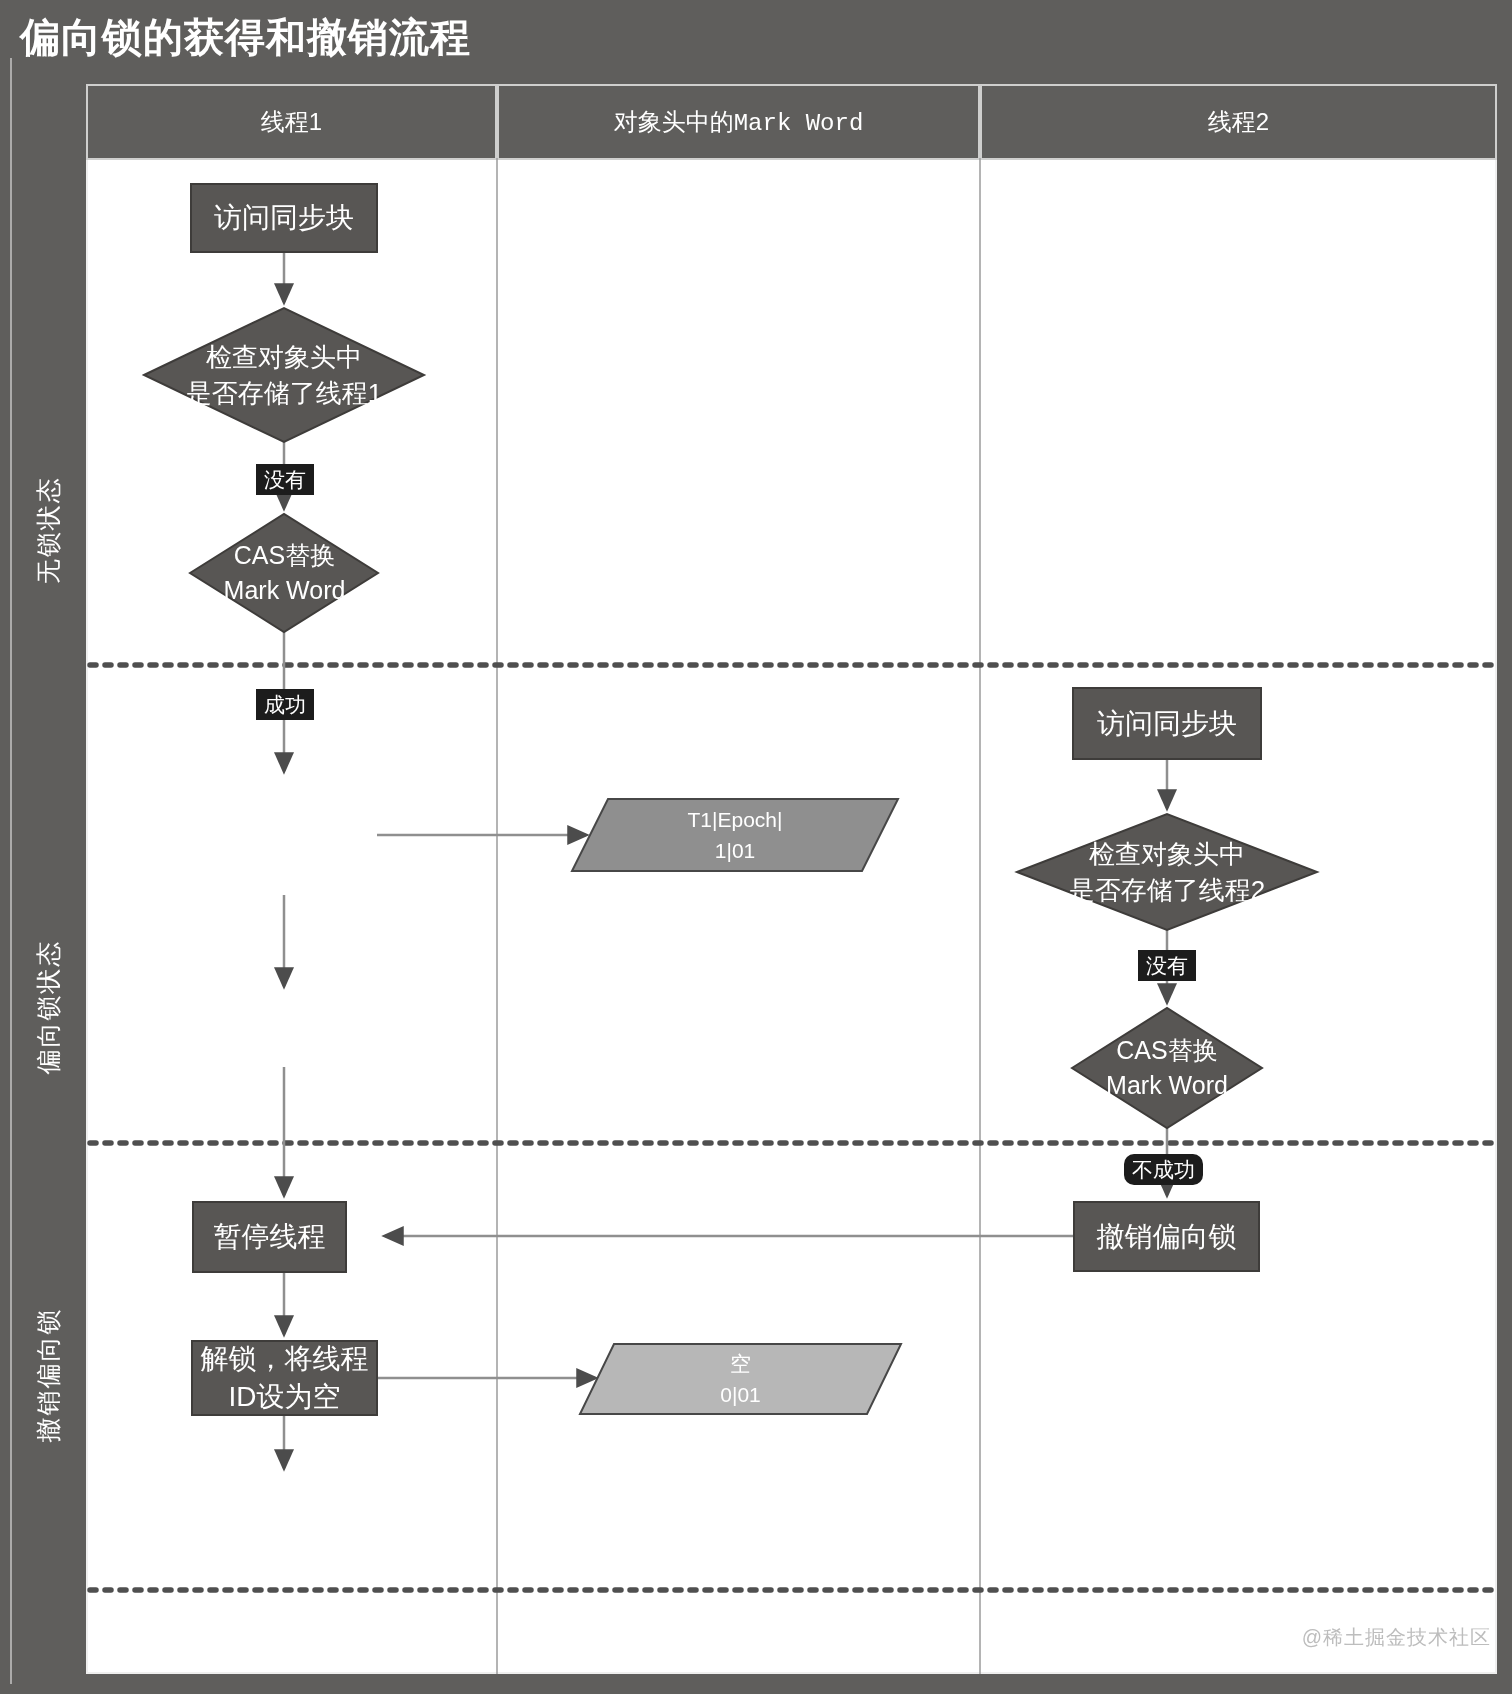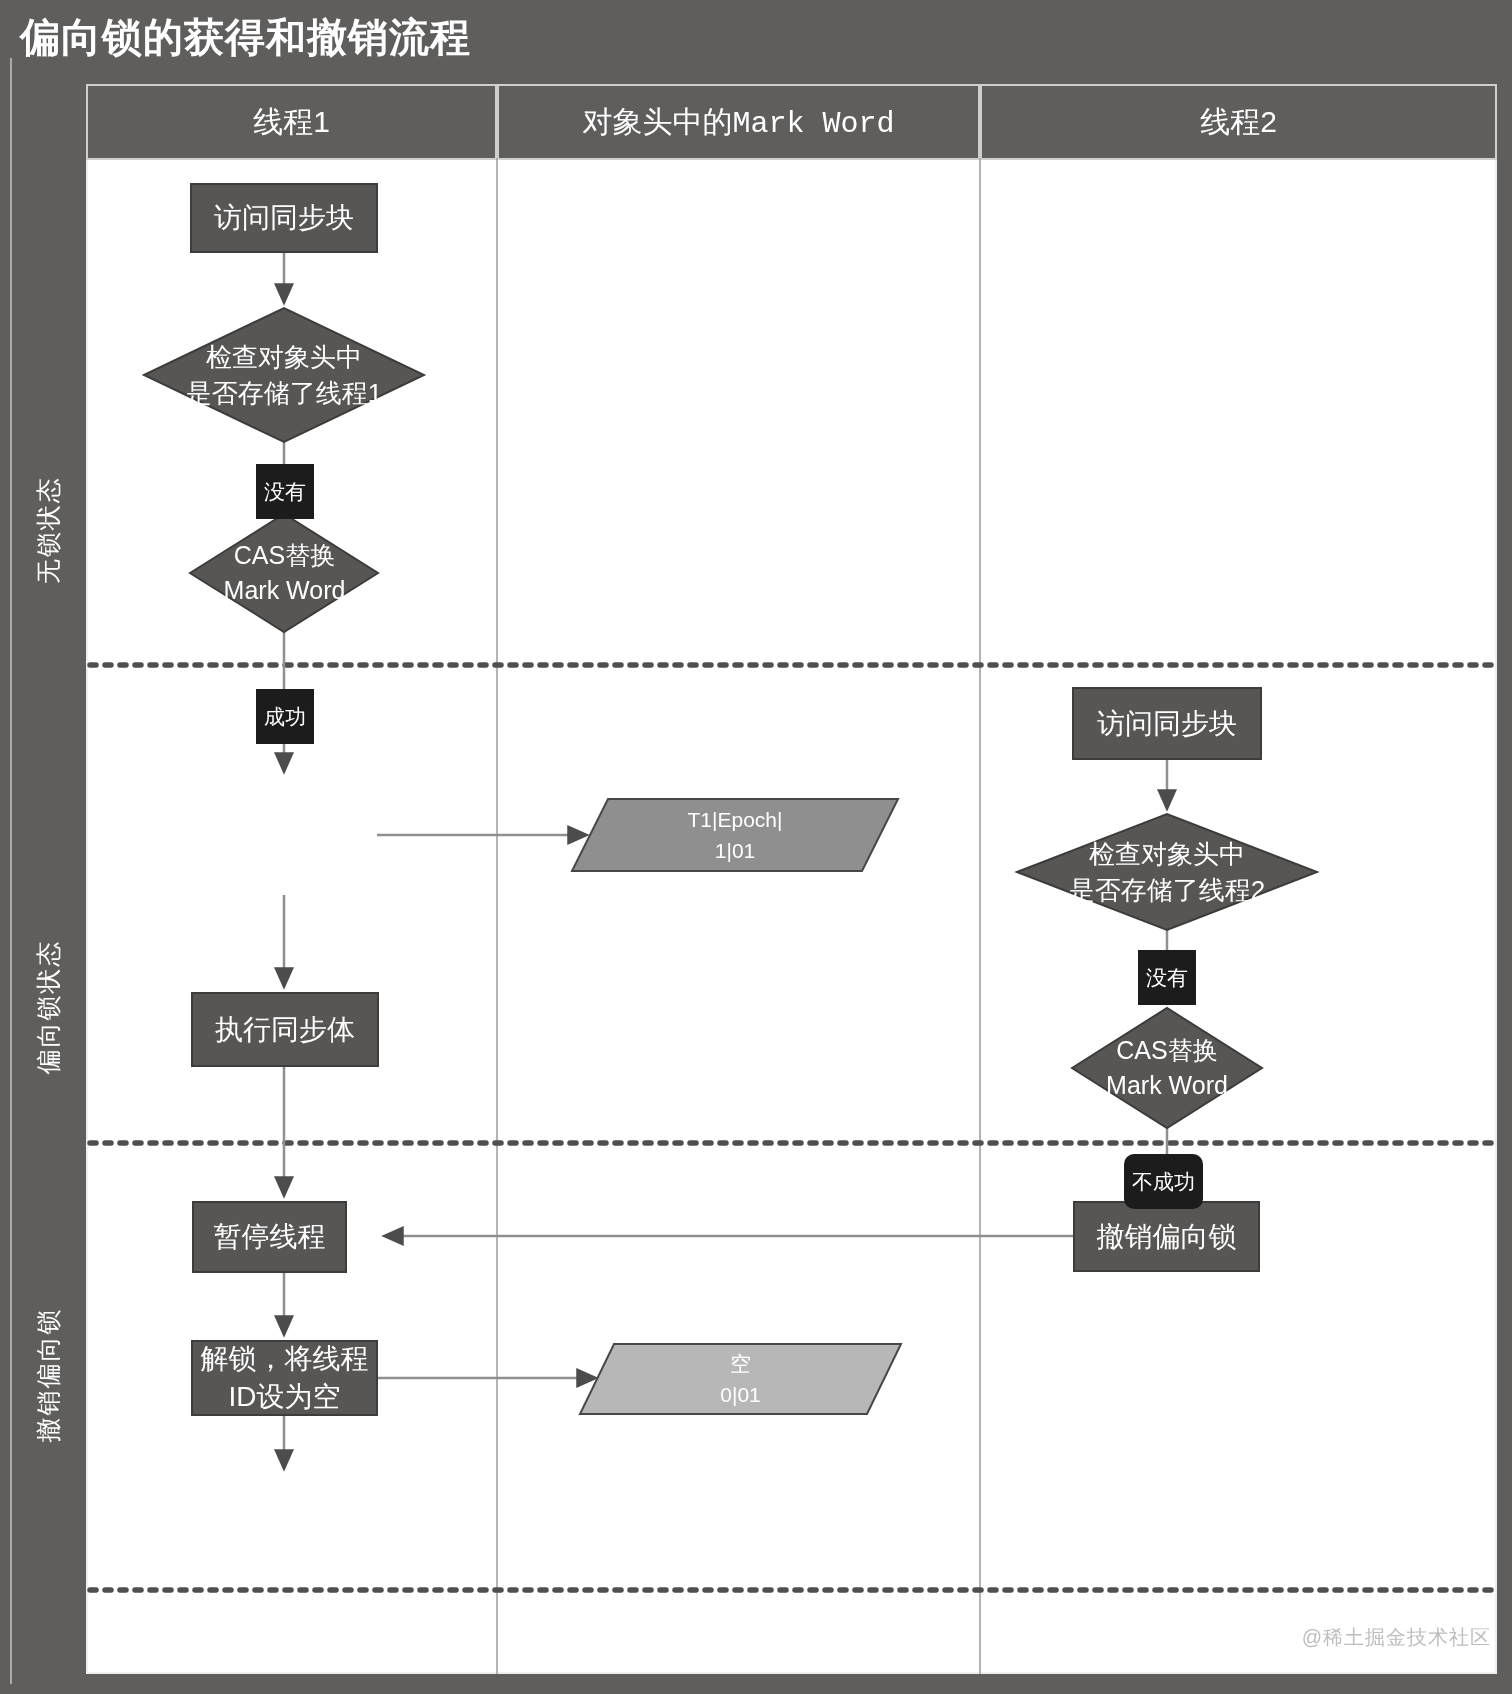--- a/index.html
+++ b/index.html
@@ -17,21 +17,21 @@
   }
   #inner-hairline{left:10px;top:58px;width:2px;height:1626px;background:rgba(235,235,235,.55);z-index:1;}
   #body-bg{
     left:86px;top:158px;width:1411px;height:1516px;background:#ffffff;
     border:2px solid rgba(235,235,235,.8);box-sizing:border-box;z-index:1;
   }
   .hdr-cell{
     top:84px;height:76px;box-sizing:border-box;
     border:2px solid rgba(235,235,235,.8);
     display:flex;align-items:center;justify-content:center;
-    color:var(--text_light,#fff);font-size:30px;z-index:2;background:var(--frame_bg,#5f5e5c);
+    color:var(--text_light,#fff);font-size:24px;z-index:2;background:var(--frame_bg,#5f5e5c);
   }
   .side-label{
     color:var(--text_light,#fff);font-size:25px;white-space:nowrap;z-index:6;
     transform:translate(-50%,-50%) rotate(-90deg);letter-spacing:2px;
   }
   
   #shapes{left:0;top:0;z-index:2;}
   .flowline{stroke:var(--arrow,#8f8f8f);stroke-width:2.5;fill:none;}
   .lane-div{stroke:#9b9b9b;stroke-width:1.5;}
   .dots{stroke:#4f4f4f;stroke-width:5.5;stroke-dasharray:6 9;stroke-linecap:round;}
@@ -45,21 +45,21 @@
     display:flex;align-items:center;justify-content:center;text-align:center;
     font-size:28px;line-height:1.35;white-space:pre-line;z-index:3;
   }
   .shape-text{
     display:flex;align-items:center;justify-content:center;text-align:center;
     color:var(--text_light,#fff);font-size:26px;line-height:1.4;white-space:pre-line;z-index:4;
   }
   .io-text{font-size:21px;line-height:1.5;}
   .branch-label{
     background:var(--label_bg,#1c1c1c);color:var(--text_light,#fff);
-    font-size:21px;line-height:1;padding:17px 8px;white-space:nowrap;z-index:5;
+    font-size:21px;line-height:1;padding:5px 8px;white-space:nowrap;z-index:5;
   }
   #watermark{
     right:21px;top:1624px;color:var(--watermark,#bdbdbd);font-size:20px;
     letter-spacing:1px;z-index:4;
   }
 </style>
 </head>
 <body>
 
 <div id="canvas">
@@ -123,21 +123,20 @@
     <polygon class="para2" points="614,1344 901,1344 867,1414 580,1414"></polygon>
   </svg>
 
   <div class="abs node" style="left:190px;top:183px;width:188px;height:70px;">访问同步块</div>
   <div class="abs shape-text" style="left:154px;top:318px;width:260px;height:114px;">检查对象头中
 是否存储了线程1</div>
   <div class="abs branch-label" style="left:256px;top:464px;">没有</div>
   <div class="abs shape-text" style="left:191px;top:514px;width:187px;height:118px;font-size:25px;">CAS替换
 Mark Word</div>
   <div class="abs branch-label" style="left:256px;top:689px;">成功</div>
-  <div class="abs node" style="left:191px;top:992px;width:188px;height:75px;">执行同步体</div>
   <div class="abs node" style="left:192px;top:1201px;width:155px;height:72px;">暂停线程</div>
   <div class="abs node" style="left:191px;top:1340px;width:187px;height:76px;">解锁，将线程
 ID设为空</div>
 
   <div class="abs shape-text io-text" style="left:572px;top:799px;width:326px;height:72px;">T1|Epoch|
 1|01</div>
   <div class="abs shape-text io-text" style="left:580px;top:1344px;width:321px;height:70px;">空
 0|01</div>
 
   <div class="abs node" style="left:1072px;top:687px;width:190px;height:73px;">访问同步块</div>

